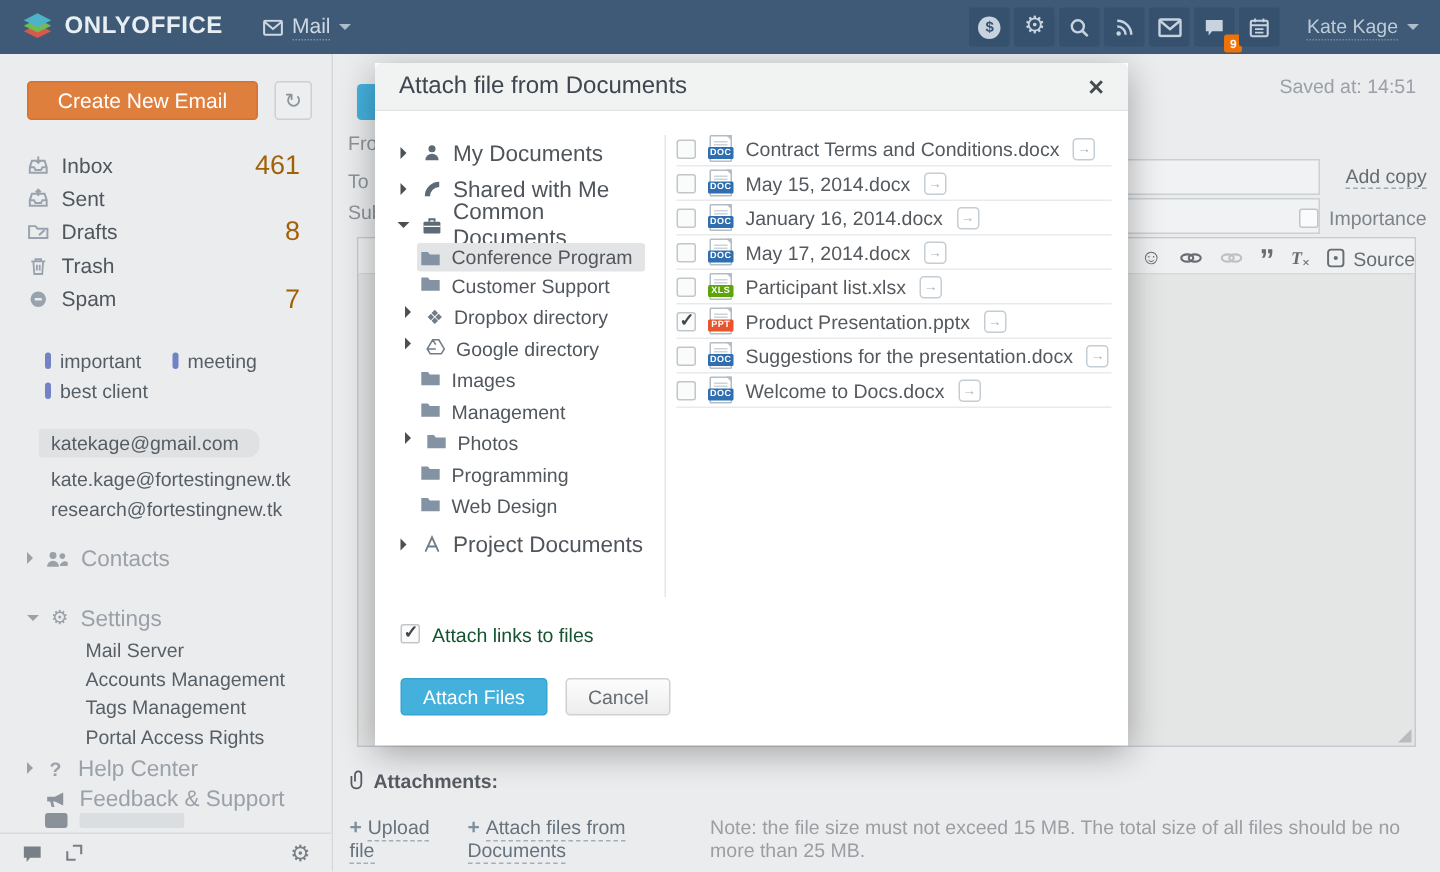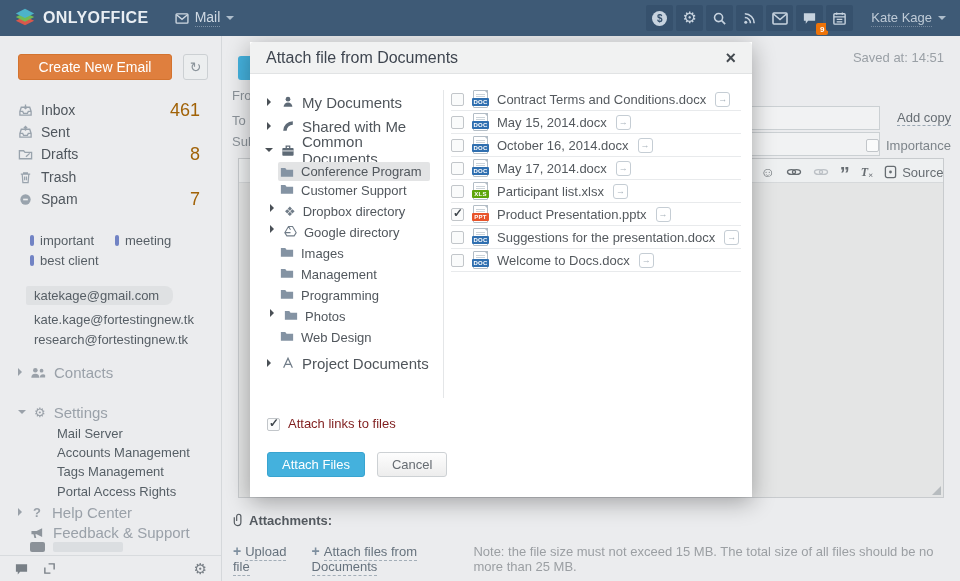--- a/index.html
+++ b/index.html
@@ -93,21 +93,21 @@
   .frow{height:23px;display:flex;align-items:center;gap:9px;border-bottom:1px solid #e8eaec}
   .frow:first-child{border-top:none}
   .fname{font-size:13px;color:#54595e;white-space:nowrap}
   .ficon{position:relative;width:15px;height:18px;background:#fff;border:1px solid #b3bdc6;border-radius:1px;flex:none}
   .ficon::before{content:"";position:absolute;right:-1px;top:-1px;width:0;height:0;border-left:4px solid transparent;border-top:4px solid #b3bdc6}
   .ficon::after{content:"";position:absolute;left:2px;top:3px;right:2px;height:1px;background:#ccd4da;box-shadow:0 2px 0 #ccd4da}
   .fbadge{position:absolute;left:-2px;right:-2px;bottom:1px;height:8px;border-radius:1px;color:#fff;font-size:6px;font-weight:bold;text-align:center;line-height:8px;letter-spacing:.3px}
   .b-doc{background:#2f6fb0}.b-xls{background:#5ea50b}.b-ppt{background:#e8542b}
   .share{width:15px;height:15px;border:1px solid #c5cdd4;border-radius:3px;color:#a8b2bb;font-size:9px;display:flex;align-items:center;justify-content:center;flex:none;cursor:pointer}
   .share::before{content:"→";font-weight:bold}
-  .m-attachlinks{position:absolute;left:17px;top:374px;display:flex;align-items:flex-end;gap:8px;font-size:13px;color:#7f1d1d}
+  .m-attachlinks{position:absolute;left:17px;top:374px;display:flex;align-items:flex-start;gap:8px;font-size:13px;color:#14532d}
   .m-buttons{position:absolute;left:17px;top:410px;display:flex;align-items:center;gap:12px}
   .btn-blue{min-width:92px;height:25px;background:#44b1dd;border:1px solid #38a4d0;border-radius:3px;color:#fff;font-size:13px;display:flex;align-items:center;justify-content:center;padding:0 14px;cursor:pointer}
   .btn-gray{min-width:66px;height:25px;background:linear-gradient(#fdfdfd,#ededed);border:1px solid #cdd1d4;border-radius:3px;color:#666c72;font-size:13px;display:flex;align-items:center;justify-content:center;padding:0 14px;cursor:pointer}
 </style>
 </head>
 <body>
 
 <div class="topbar">
   <div class="logo">
     <svg width="22" height="22" viewBox="0 0 24 24">
@@ -419,35 +419,35 @@
         <path d="M1 2 H6 L7.5 3.8 H15 V12 H1 Z" fill="#8493a3"></path>
       </svg>
       <span>Images</span>
     </div>
     <div class="tchild">
       <svg width="14" height="12" viewBox="0 0 16 13">
         <path d="M1 2 H6 L7.5 3.8 H15 V12 H1 Z" fill="#8493a3"></path>
       </svg>
       <span>Management</span>
     </div>
+    <div class="tchild" style="padding-left:3px">
+      <span class="tcar">
+          <span class="car-r"></span>
+        </span>
+      <svg width="14" height="12" viewBox="0 0 16 13">
+        <path d="M1 2 H6 L7.5 3.8 H15 V12 H1 Z" fill="#8493a3"></path>
+      </svg>
+      <span>Photos</span>
+    </div>
     <div class="tchild">
       <svg width="14" height="12" viewBox="0 0 16 13">
         <path d="M1 2 H6 L7.5 3.8 H15 V12 H1 Z" fill="#8493a3"></path>
       </svg>
       <span>Programming</span>
     </div>
-    <div class="tchild" style="padding-left:3px">
-      <span class="tcar">
-          <span class="car-r"></span>
-        </span>
-      <svg width="14" height="12" viewBox="0 0 16 13">
-        <path d="M1 2 H6 L7.5 3.8 H15 V12 H1 Z" fill="#8493a3"></path>
-      </svg>
-      <span>Photos</span>
-    </div>
     <div class="tchild">
       <svg width="14" height="12" viewBox="0 0 16 13">
         <path d="M1 2 H6 L7.5 3.8 H15 V12 H1 Z" fill="#8493a3"></path>
       </svg>
       <span>Web Design</span>
     </div>
 
     <div class="troot">
       <span class="tcar">
           <span class="car-r"></span>
@@ -476,21 +476,21 @@
           <span class="fbadge b-doc">DOC</span>
         </span>
       <span class="fname">May 15, 2014.docx</span>
       <span class="share"></span>
     </div>
     <div class="frow">
       <span class="cb"></span>
       <span class="ficon">
           <span class="fbadge b-doc">DOC</span>
         </span>
-      <span class="fname">October 16, 2014.docx</span>
+      <span class="fname">January 16, 2014.docx</span>
       <span class="share"></span>
     </div>
     <div class="frow">
       <span class="cb"></span>
       <span class="ficon">
           <span class="fbadge b-doc">DOC</span>
         </span>
       <span class="fname">May 17, 2014.docx</span>
       <span class="share"></span>
     </div>

